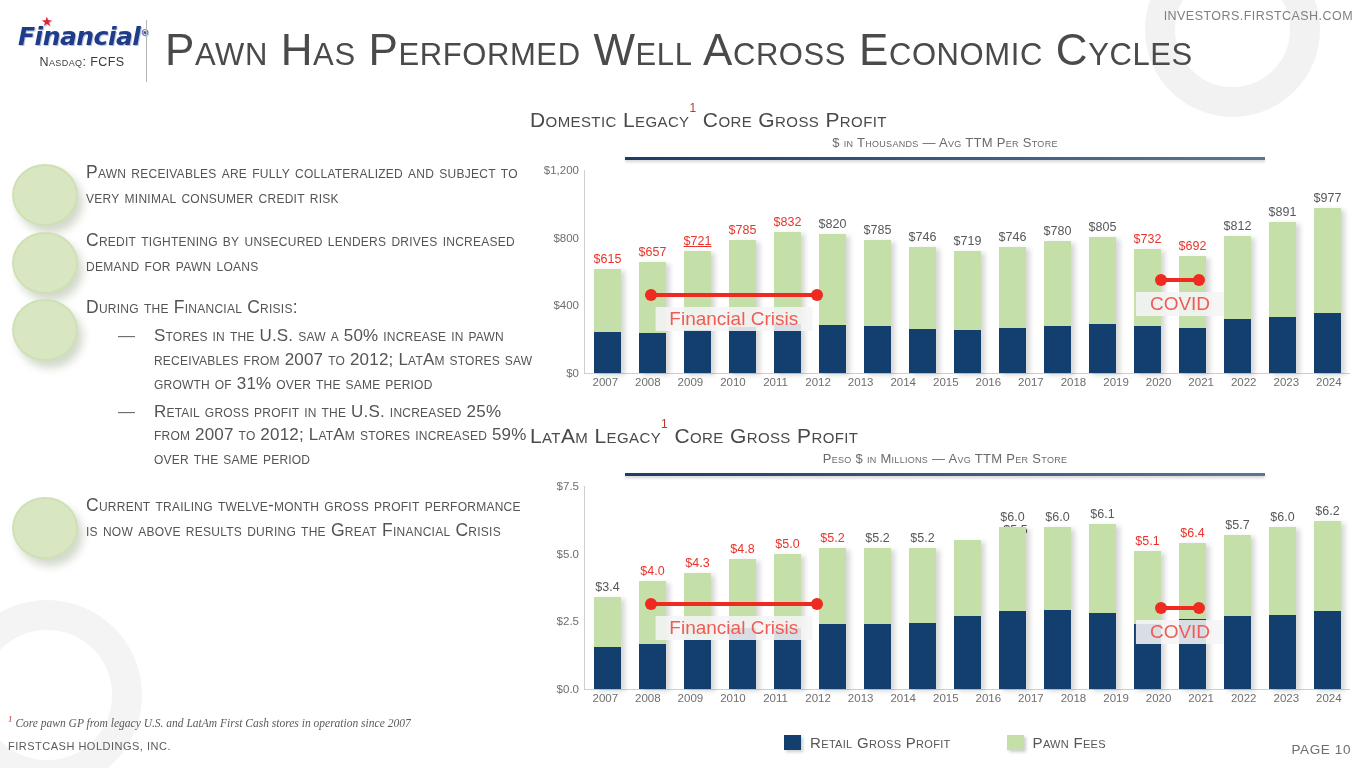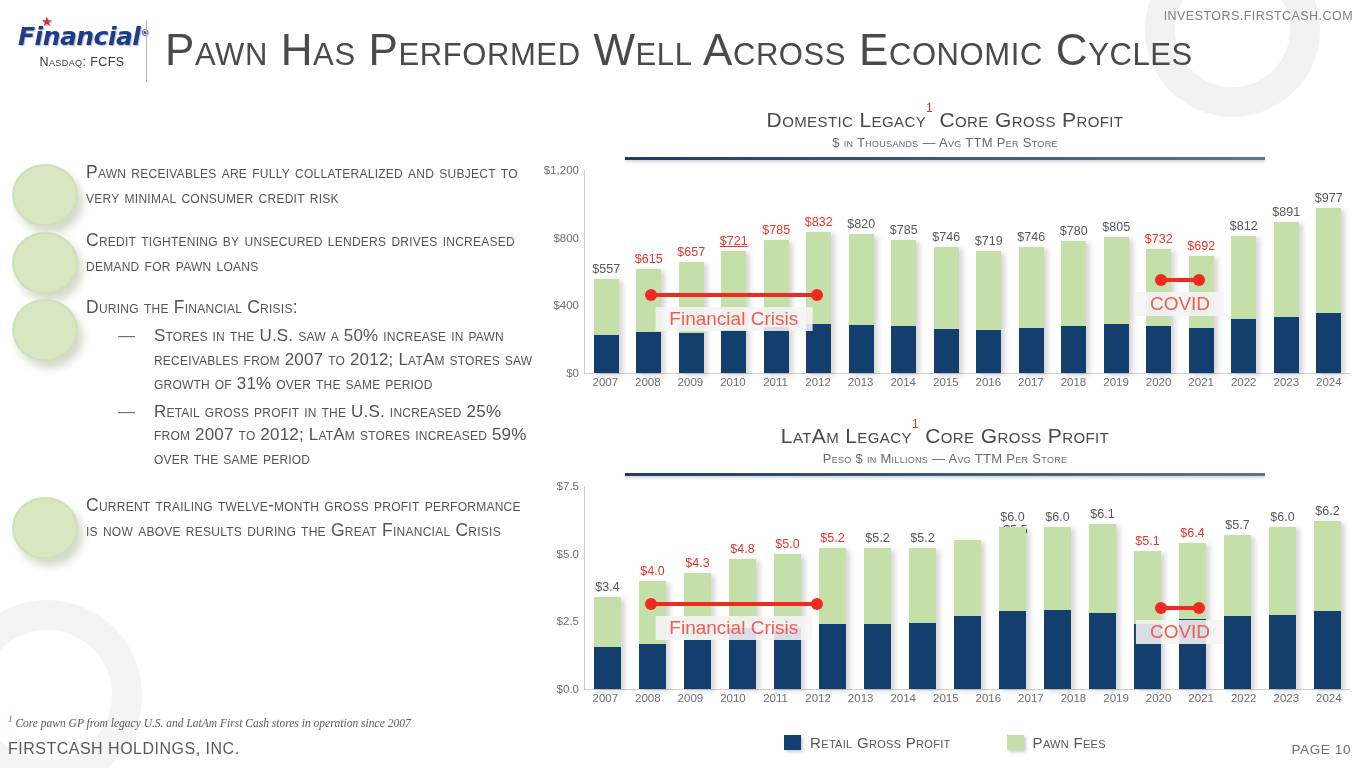--- a/index.html
+++ b/index.html
@@ -79,34 +79,34 @@
   }
 
   .footnote {
     position: absolute; left: 8px; top: 714px; z-index: 3;
     font-size: 11.5px; font-style: italic; color: #5a5a5a;
     font-family: "Liberation Serif", serif;
   }
   .footnote sup { color: #c0392b; font-size: 9px; }
   .company {
     position: absolute; left: 8px; top: 740px; z-index: 3;
-    font-size: 16px; color: #5a5a5a; letter-spacing: 0.5px;
+    font-size: 11px; color: #5a5a5a; letter-spacing: 0.5px;
   }
   .page-num {
     position: absolute; right: 14px; top: 742px; z-index: 3;
     font-size: 13.5px; color: #6e6e6e; letter-spacing: 0.6px;
   }
 
   
   .chart-block { position: absolute; z-index: 2; }
   #chart1 { left: 530px; top: 108px; width: 830px; height: 300px; }
   #chart2 { left: 530px; top: 424px; width: 830px; height: 300px; }
 
   .chart-title {
-    text-align: center; font-size: 21px; color: #4a4a4a;
+    font-size: 21px; color: #4a4a4a;
     font-variant: small-caps; letter-spacing: 0.4px; font-weight: 400;
   }
   .chart-title sup { color: #c0392b; font-size: 12px; top:-0.6em; position:relative; }
   .chart-sub {
     text-align: center; font-size: 13px; color: #6a6a6a;
     font-variant: small-caps; letter-spacing: 0.3px; margin-top: 3px;
   }
   .title-rule {
     height: 3px; margin: 7px auto 0; width: 640px;
     background: linear-gradient(to right, #1f3c66, #5b7596);
@@ -228,27 +228,20 @@
 
   <div class="chart-block" id="chart1">
     <div class="chart-title">
       <span>Domestic Legacy</span><sup>1</sup> <span>Core Gross Profit</span>
     </div>
     <div class="chart-sub">$ in Thousands — Avg TTM Per Store</div>
     <div class="title-rule"></div>
     <div class="plot">
       <div class="axis-area">
         <div class="bars" id="c1-bars">
-            <div class="bar-col">
-              <div class="bar-stack" style="height: 46.4167%;">
-                <div class="seg-fees" style="height: 60.1436%; background: rgb(197, 223, 168);"></div>
-                <div class="seg-retail" style="height: 39.8564%; background: rgb(18, 63, 110);"></div>
-              </div>
-              <div class="bar-label" style="bottom: calc(46.4167% + 3px);">$557</div>
-            </div>
             <div class="bar-col">
               <div class="bar-stack" style="height: 51.25%;">
                 <div class="seg-fees" style="height: 60.6504%; background: rgb(197, 223, 168);"></div>
                 <div class="seg-retail" style="height: 39.3496%; background: rgb(18, 63, 110);"></div>
               </div>
               <div class="bar-label hl" style="bottom: calc(51.25% + 3px);">$615</div>
             </div>
             <div class="bar-col">
               <div class="bar-stack" style="height: 54.75%;">
                 <div class="seg-fees" style="height: 63.7747%; background: rgb(197, 223, 168);"></div>

